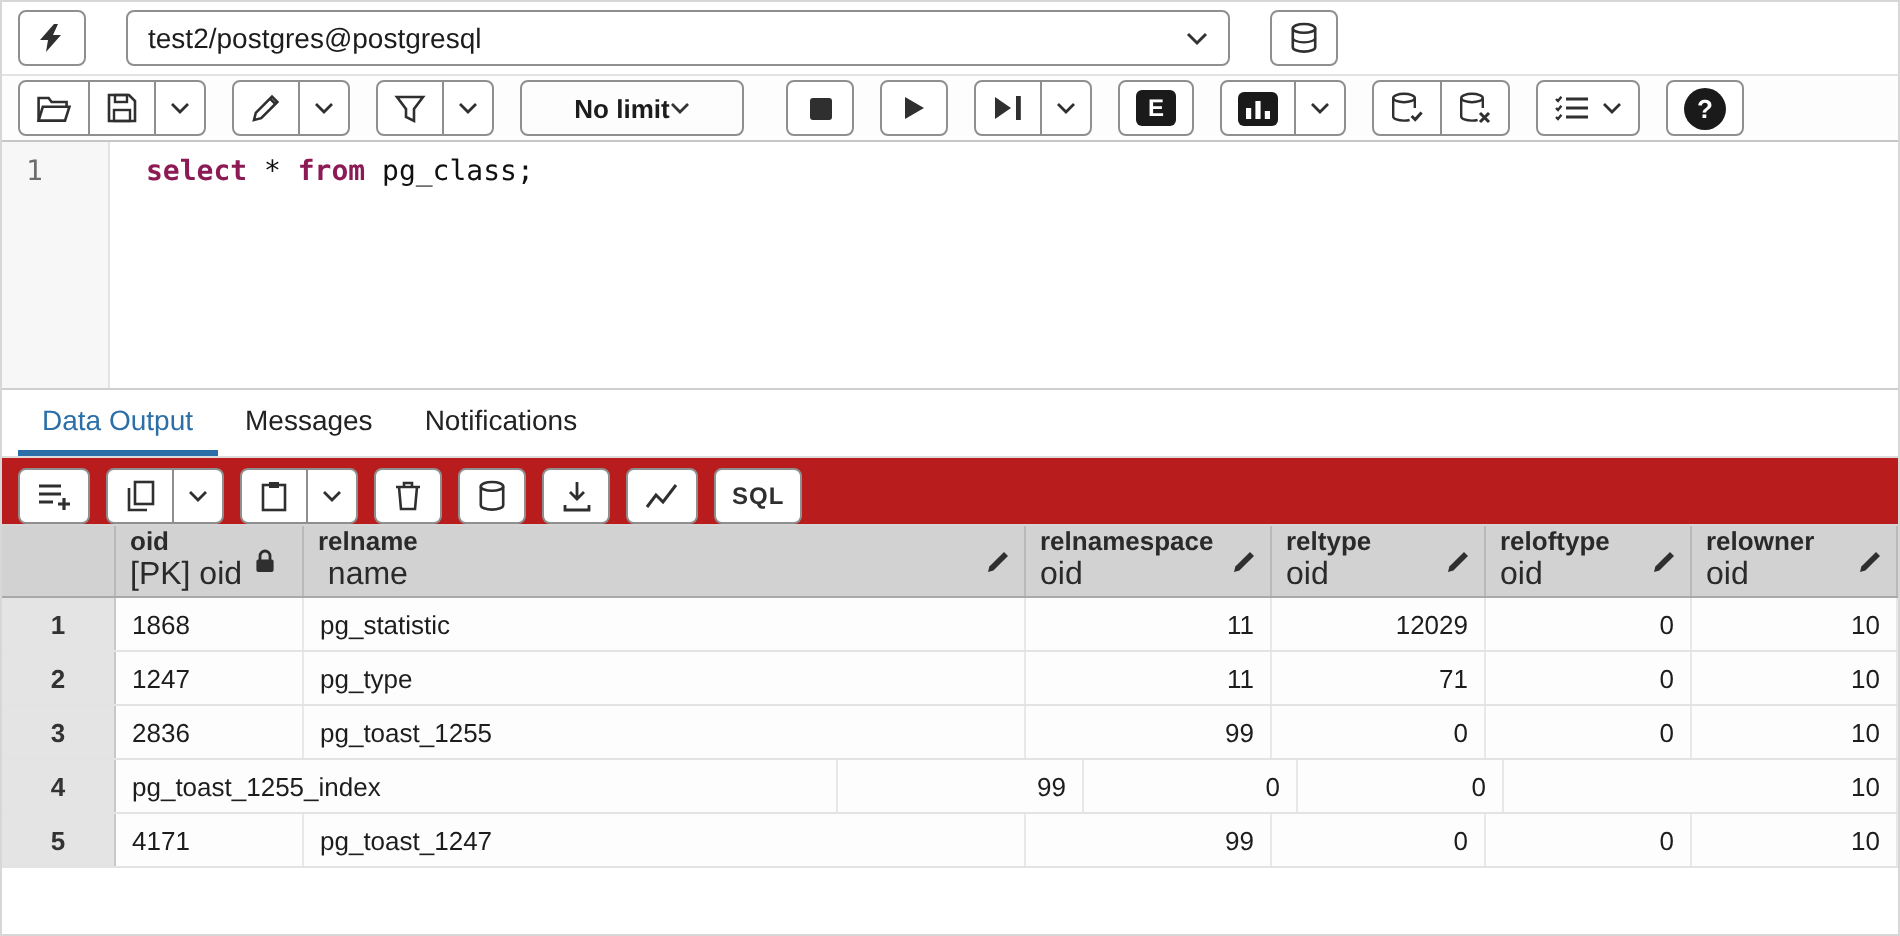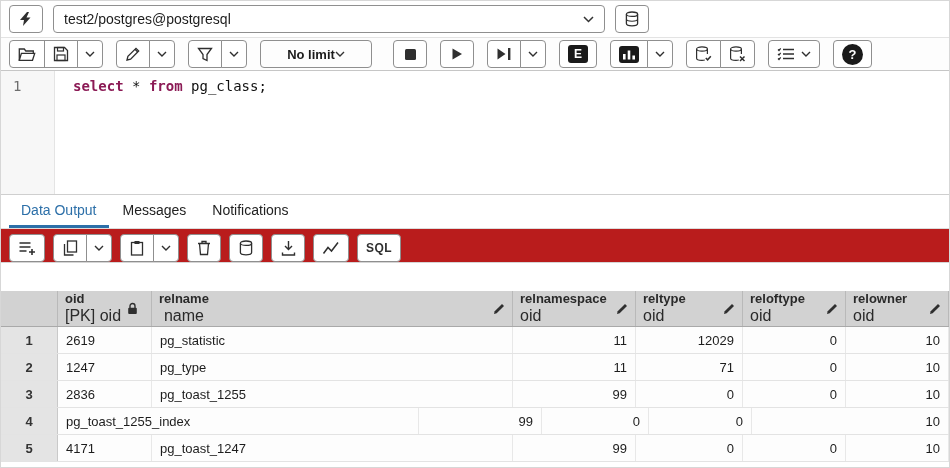--- a/index.html
+++ b/index.html
@@ -5,21 +5,21 @@
   :root{
     --accent:#2c6fa8;
     --keyword:#8b1a55;
     --icon:#2f2f2f;
   }
   *{box-sizing:border-box;margin:0;padding:0;}
   body{font-family:"Liberation Sans",sans-serif;background:#fff;}
   .app{width:950px;height:468px;background:#fff;overflow:hidden;border:1px solid #d7d7d7;}
 
   
-  .conn-bar{height:36px;display:flex;align-items:center;gap:10px;padding:0 8px;background:#fff;}
+  .conn-bar{height:36px;display:flex;align-items:center;gap:20px;padding:0 8px;background:#fff;}
   .tbtn{height:28px;min-width:34px;border:1px solid #8f8f8f;border-radius:4px;background:#fff;
         display:flex;align-items:center;justify-content:center;padding:0 8px;color:var(--icon);cursor:pointer;}
   .btn-group{display:flex;}
   .btn-group .tbtn{border-radius:0;margin-left:-1px;}
   .btn-group .tbtn:first-child{border-radius:4px 0 0 4px;margin-left:0;}
   .btn-group .tbtn:last-child{border-radius:0 4px 4px 0;}
   .btn-group .tbtn:only-child{border-radius:4px;}
   .chev-btn{min-width:26px;padding:0 5px;}
   .conn-select{width:552px;height:28px;border:1px solid #8f8f8f;border-radius:4px;display:flex;
                align-items:center;justify-content:space-between;padding:0 10px;font-size:14px;color:#1c1c1c;cursor:pointer;}
@@ -44,21 +44,21 @@
   .gutter{width:54px;background:#f7f7f7;border-right:1px solid #e4e4e4;padding:7px 0 0 12px;
           font-family:"DejaVu Sans Mono",monospace;font-size:14px;color:#6e6e6e;}
   .code{padding:7px 0 0 18px;font-family:"DejaVu Sans Mono",monospace;font-size:14px;color:#101010;white-space:pre;}
   .kw{color:var(--keyword);font-weight:bold;}
 
   
   .data-toolbar{height:34px;display:flex;align-items:flex-end;gap:8px;padding:0 8px;background:#b91c1c;border-bottom:1px solid #d5d5d5;}
   .sql-btn{font-weight:bold;font-size:12px;letter-spacing:.5px;}
 
   
-  .grid{font-size:13px;color:#1d1d1d;margin-top:28px;}
+  .grid{font-size:13px;color:#1d1d1d;}
   .ghead{display:flex;height:36px;background:#d2d2d2;border-bottom:1px solid #a9a9a9;color:#2a2a2a;}
   .gh-cell{display:flex;align-items:center;padding:2px 7px;border-right:1px solid #b9b9b9;overflow:hidden;}
   .gh-text{display:flex;flex-direction:column;justify-content:center;line-height:1.15;}
   .gh-name{font-weight:bold;font-size:13px;}
   .gh-type{font-size:16px;}
   .gh-icon{margin-left:6px;color:#2f2f2f;display:flex;align-items:center;}
   .gh-right{margin-left:auto;}
   .grow{display:flex;height:27px;background:#fdfdfd;border-bottom:1px solid #e3e3e3;}
   .rn{width:57px;background:#e4e4e4;border-right:1px solid #c9c9c9;display:flex;align-items:center;
       justify-content:center;font-weight:bold;color:#333;flex:none;}
@@ -464,21 +464,21 @@
         <span class="gh-icon gh-right">
           <svg width="12" height="12" viewBox="0 0 12 12">
               <path d="M1 11l.7-2.8L9 1l2 2-7.3 7.2z" fill="currentColor"></path>
             </svg>
         </span>
       </div>
     </div>
 
     <div class="grow">
       <div class="rn">1</div>
-      <div class="cell c1">2619</div>
+      <div class="cell c1">1868</div>
       <div class="cell c2">pg_statistic</div>
       <div class="cell c3 num">11</div>
       <div class="cell c4 num">12029</div>
       <div class="cell c5 num">0</div>
       <div class="cell c6 num">10</div>
     </div>
     <div class="grow">
       <div class="rn">2</div>
       <div class="cell c1">1247</div>
       <div class="cell c2">pg_type</div>

